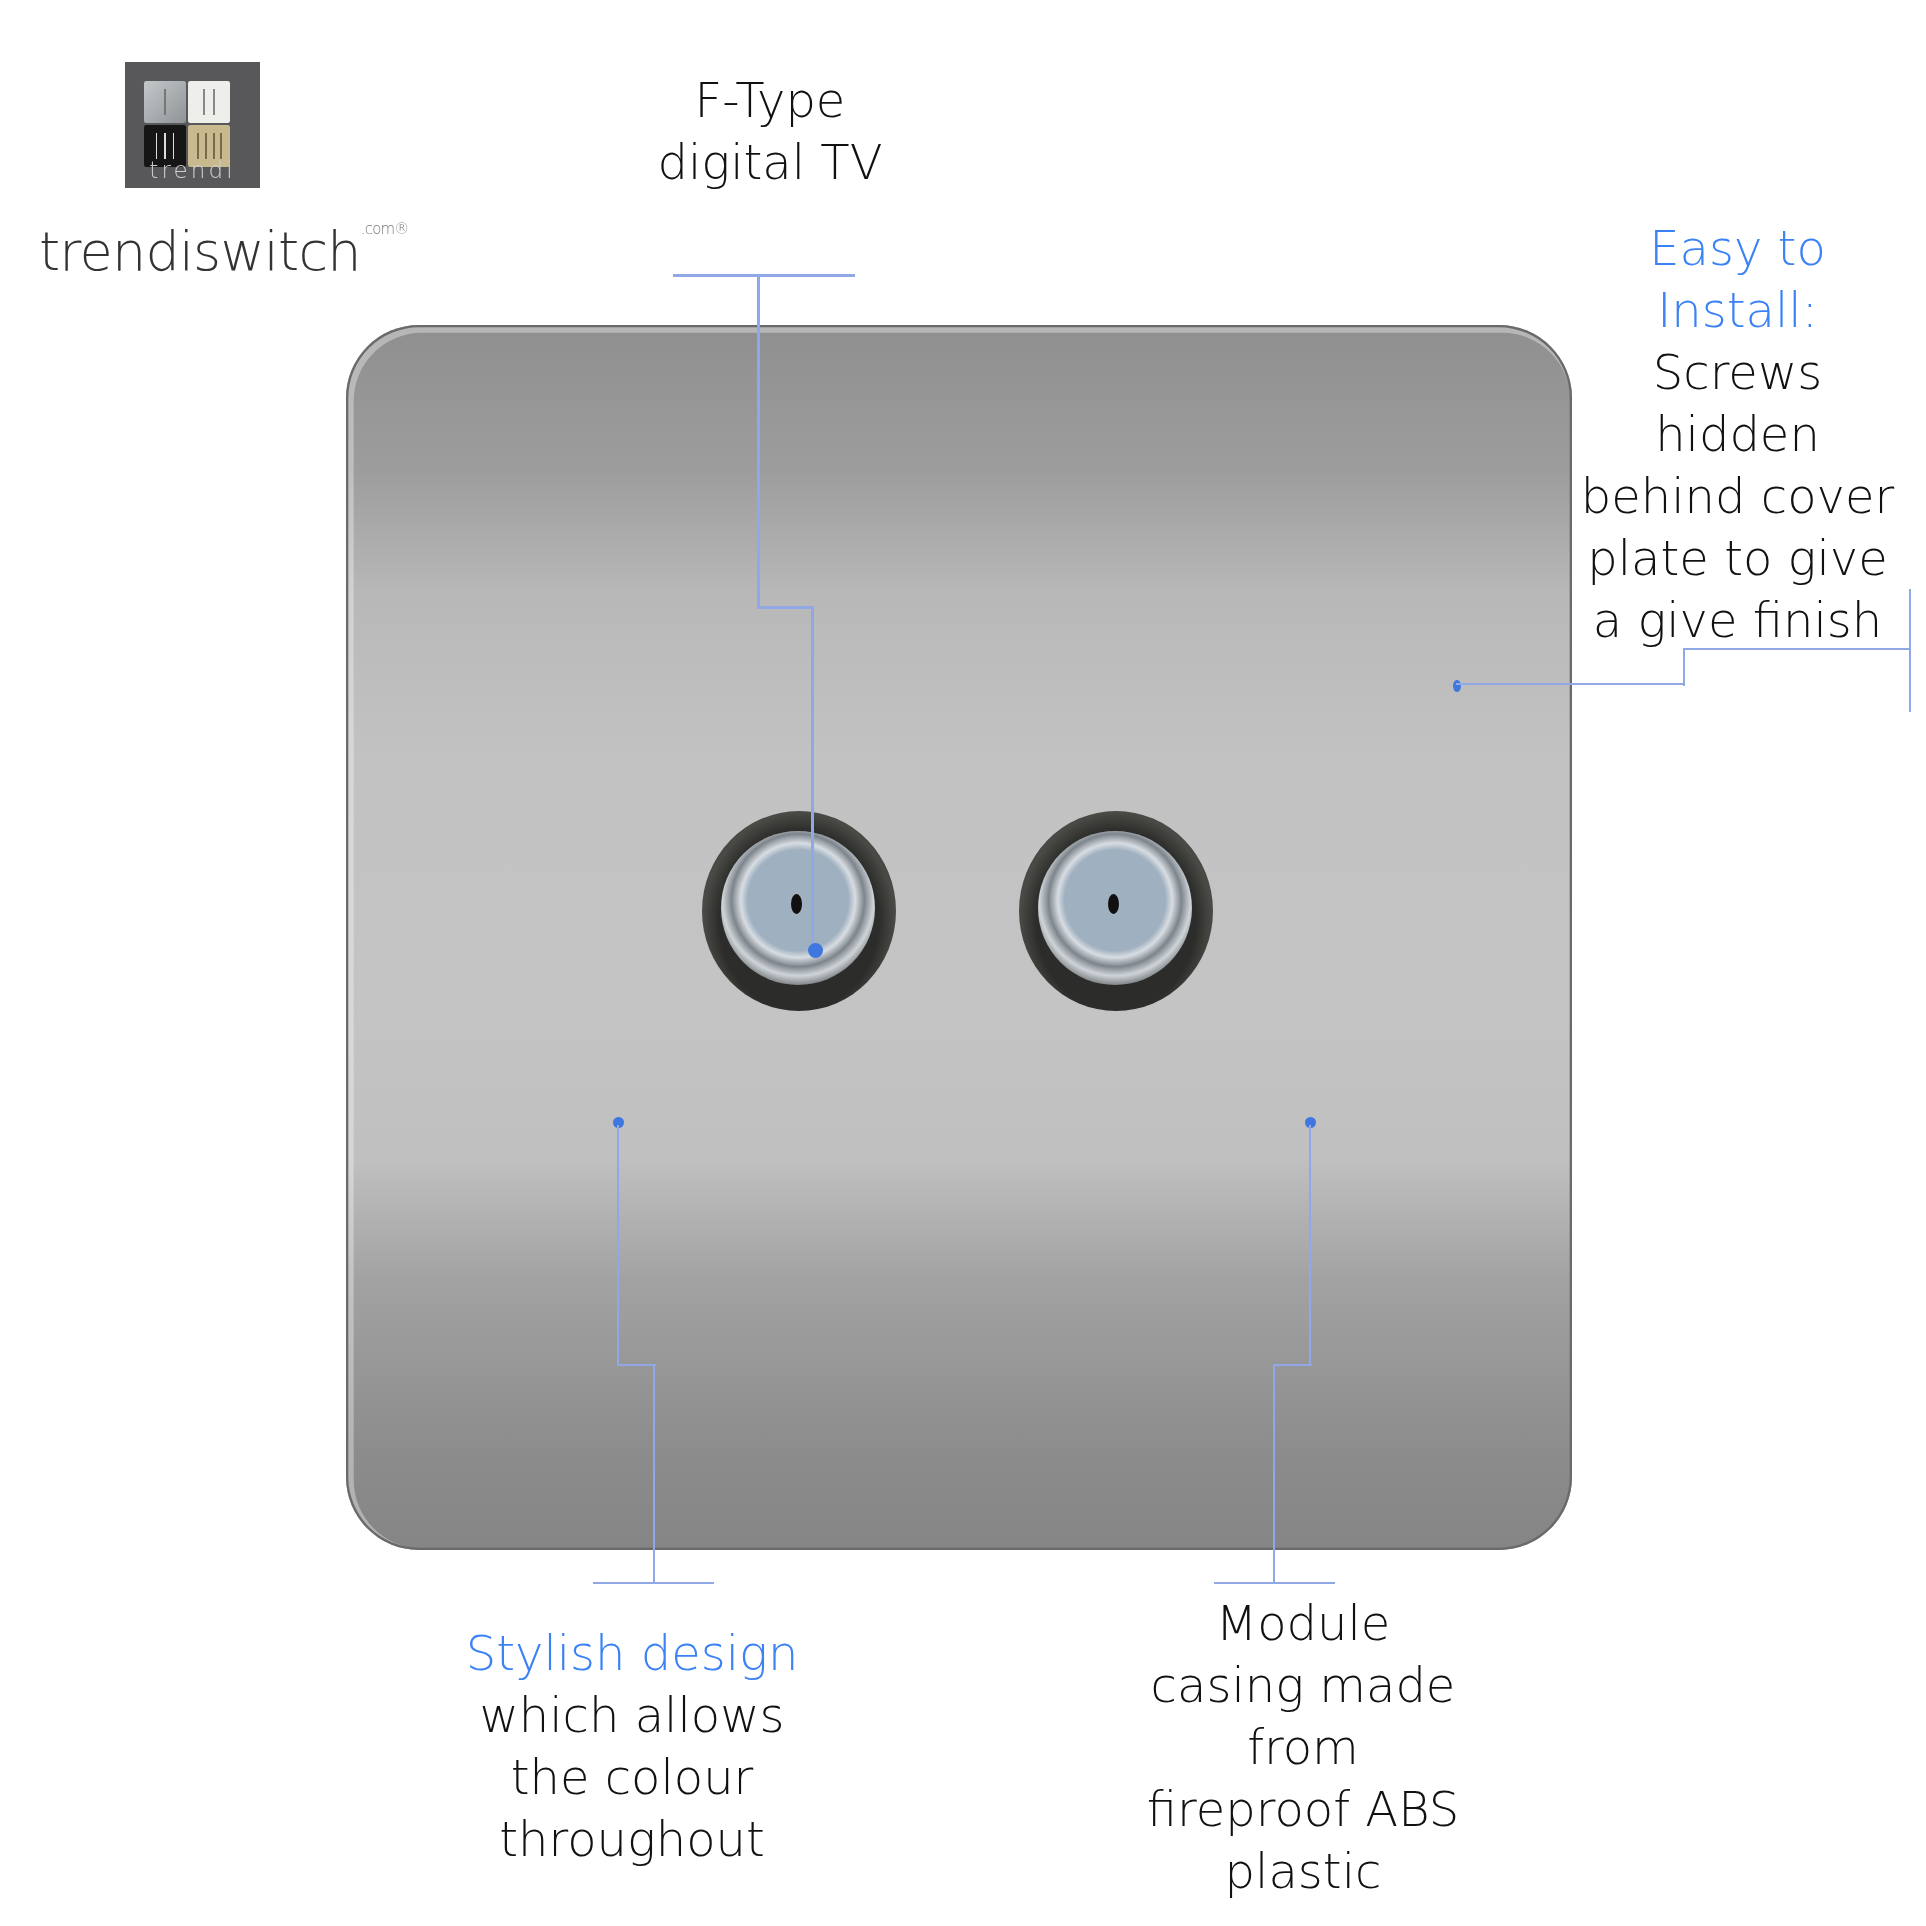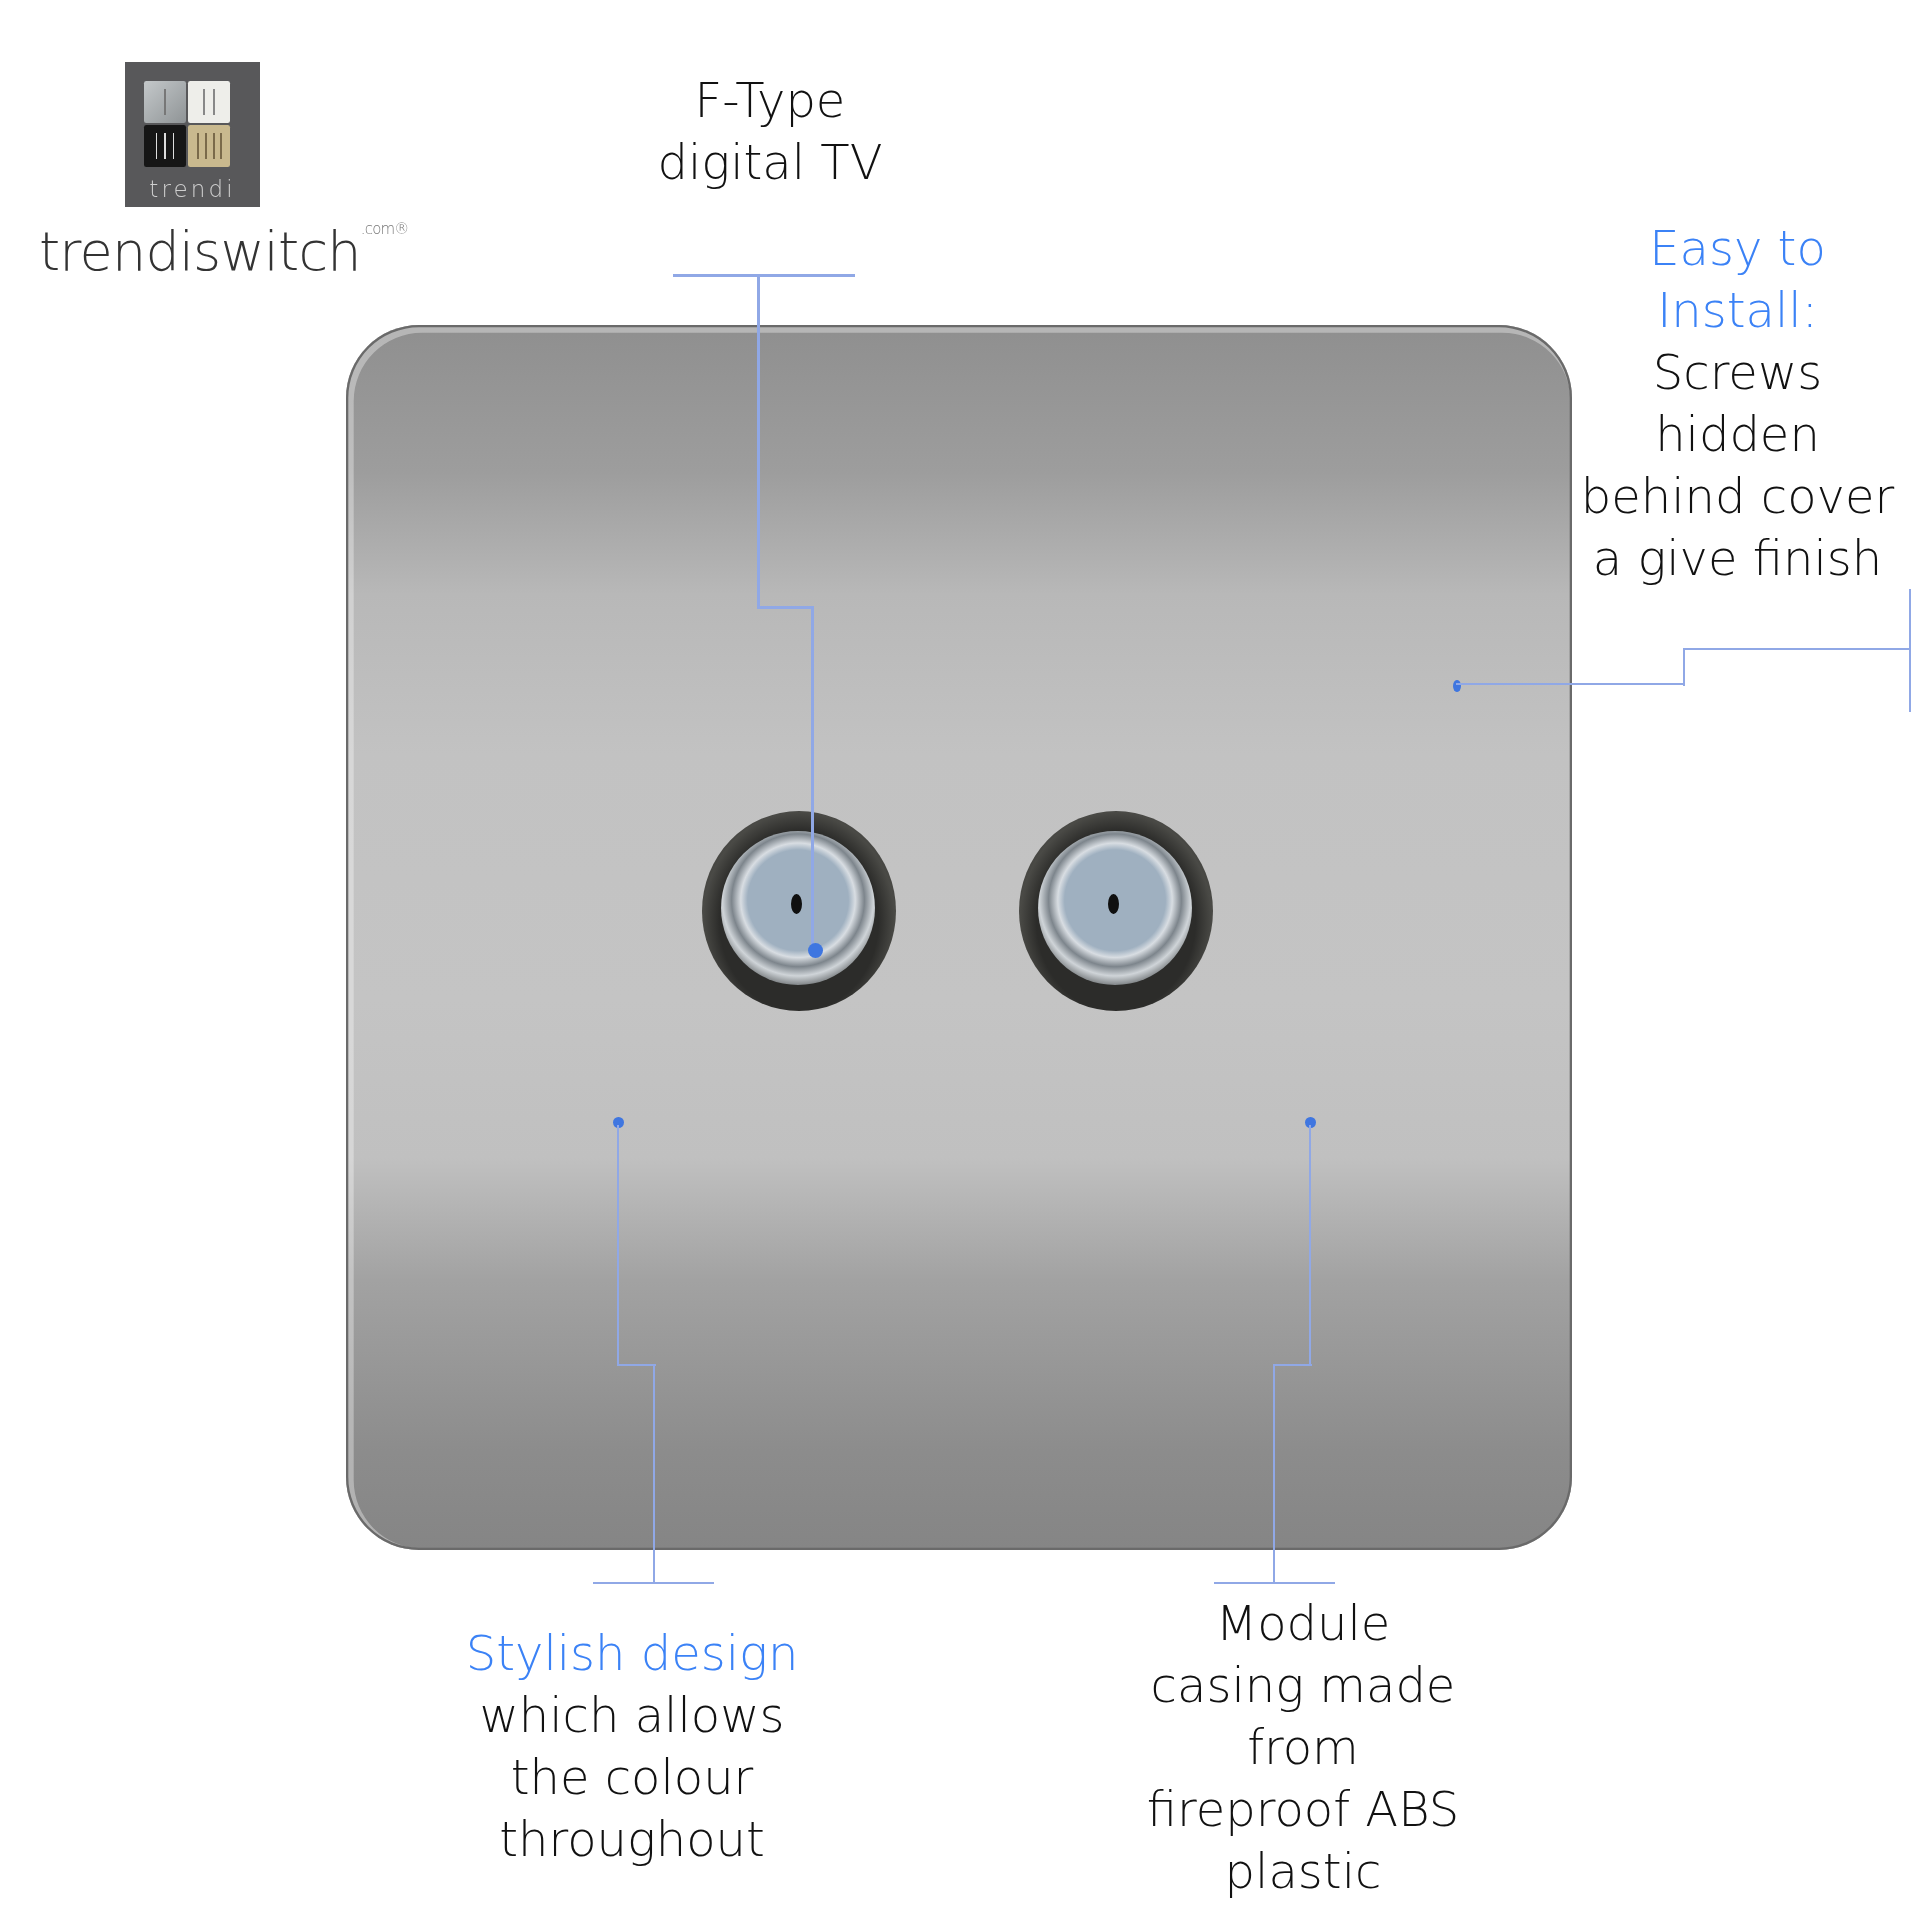--- a/index.html
+++ b/index.html
@@ -1,21 +1,21 @@
 <!DOCTYPE html>
 <html style="font-size:12.3px"><head>
   <meta charset="utf-8">
   <style>
     html, body { margin:0; padding:0; }
     body { width:1926px; height:1926px; background:#ffffff; position:relative; overflow:hidden;
            font-family:"Liberation Sans", "DejaVu Sans", sans-serif; }
     .abs { position:absolute; }
 
     
-    .logo-box { left:125px; top:62px; width:135px; height:145px; background:#58585a; }
+    .logo-box { left:125px; top:62px; width:135px; height:126px; background:#58585a; }
     .logo-grid { position:absolute; left:19px; top:19px; width:86px; height:86px; }
     .logo-tile { position:absolute; width:42px; height:42px; border-radius:2.3px; }
     .t1 { left:0; top:0; background:linear-gradient(135deg,#c4c8ca,#8f9496); }
     .t2 { left:44px; top:0; background:#eeeeea; }
     .t3 { left:0; top:44px; background:#161616; }
     .t4 { left:44px; top:44px; background:#c9b98e; }
     .rocker { position:absolute; top:7.7px; width:1.5px; height:26px; }
     .logo-word { position:absolute; left:0; right:0; bottom:4.6px; text-align:center; color:#cfcfcf;
                  font-size:23px; letter-spacing:3.1px; font-family:"DejaVu Sans", sans-serif; font-weight:200; }
     .brand { left:39px; top:220px; font-size:54px; color:#333; letter-spacing:-0.8px;
@@ -117,20 +117,21 @@
   <div>F-Type</div>
   <div>digital TV</div>
 </div>
 
 <div class="abs label" style="left:1568px;top:217px;width:339px;">
   <div class="accent">Easy to</div>
   <div class="accent">Install:</div>
   <div>Screws</div>
   <div>hidden</div>
   <div>behind cover</div>
+  <div>plate to give</div>
   <div>a give finish</div>
 </div>
 
 <div class="abs label" style="left:401px;top:1590px;width:462px;margin-top:32px;">
   <div class="accent">Stylish design</div>
   <div>which allows</div>
   <div>the colour</div>
   <div>throughout</div>
 </div>
 

